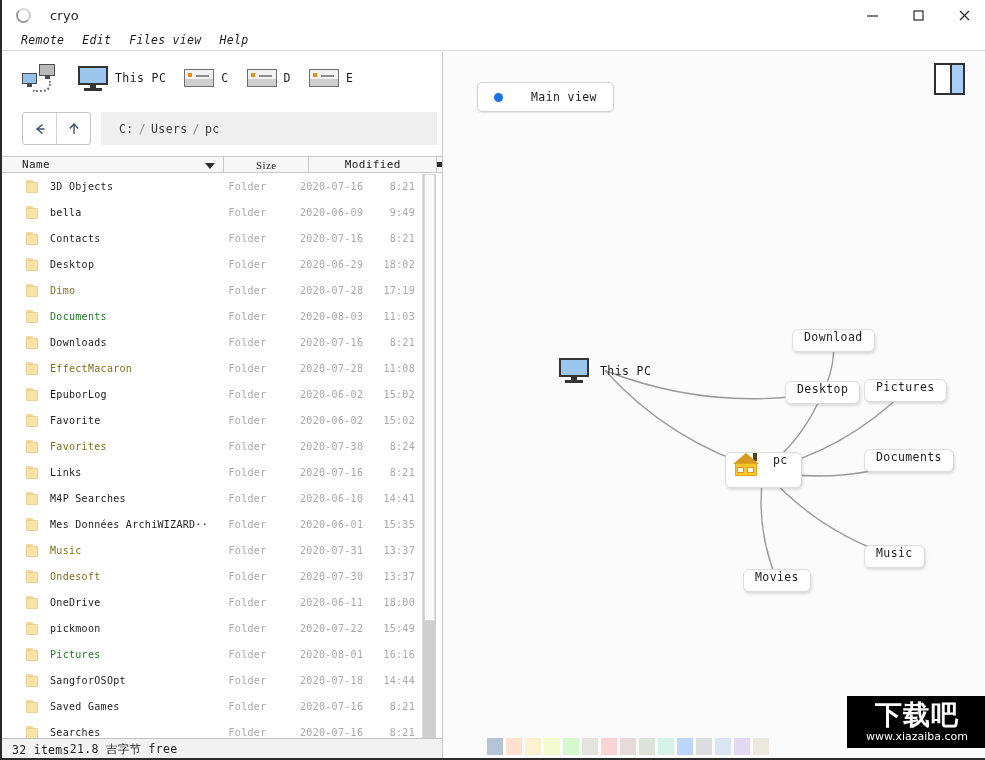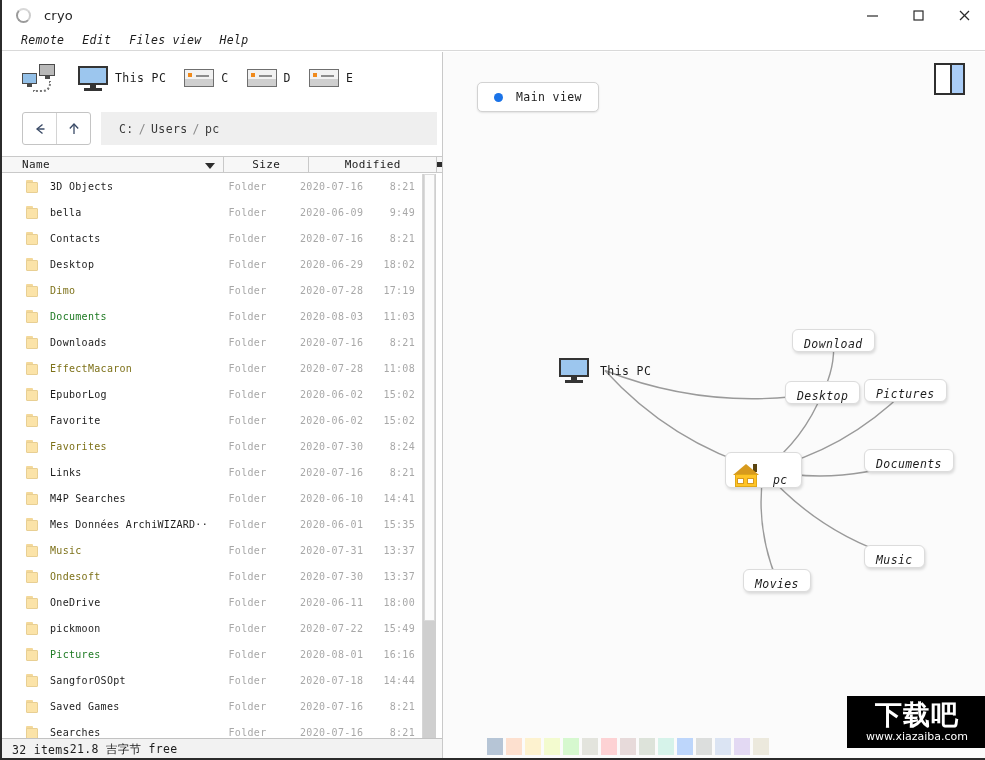--- a/index.html
+++ b/index.html
@@ -30,21 +30,21 @@
     left: 0; top: 0;
     width: 985px; height: 31px;
     background: #ffffff;
     border-bottom: 1px solid #e8e8e8;
     display: flex;
     align-items: center;
   }
   .title-left {
     display: flex;
     align-items: center;
-    gap: 13px;
+    gap: 19px;
     padding-left: 14px;
   }
   .app-logo {
     width: 15px; height: 15px;
     border: 2px solid #9a9a9a;
     border-top-color: #d8d8d8;
     border-right-color: #cdcdcd;
     border-radius: 50%;
     box-sizing: border-box;
   }
@@ -227,21 +227,21 @@
   }
   .ch {
     display: flex; align-items: center;
     border-right: 1px solid #c9c9c9;
     box-sizing: border-box;
     padding-left: 20px;
     letter-spacing: .4px;
     position: relative;
   }
   .ch-name { width: 226px; }
-  .ch-size { width: 87px; justify-content: center; padding-left: 0; }
+  .ch-size { width: 87px; justify-content: center; padding-left: 0; font-family: Liberation Serif, serif; }
   .ch-mod  { width: 130px; justify-content: center; padding-left: 0; }
   .ch-opt  { flex: 1; justify-content: center; padding-left: 0; border-right: none; }
   .sort-tri {
     position: absolute; right: 8px; top: 50%;
     margin-top: -2px;
     width: 0; height: 0;
     border-left: 5px solid transparent;
     border-right: 5px solid transparent;
     border-top: 6px solid #2d2d2d;
   }
@@ -357,21 +357,21 @@
     position: absolute;
     left: 0; top: 0;
     width: 544px; height: 708px;
   }
   .chip-mainview {
     position: absolute;
     left: 34px; top: 30px;
     height: 28px;
     display: flex;
     align-items: center;
-    gap: 13px;
+    gap: 28px;
     padding: 0 16px;
     background: #ffffff;
     border: 1px solid #d2d2d2;
     border-radius: 5px;
     box-shadow: 0 1px 2px rgba(0,0,0,.10);
     font-size: 11.5px;
     color: #1c1c1c;
     letter-spacing: .4px;
   }
   .dot-blue {
@@ -391,29 +391,28 @@
   .panel-toggle .pt-l { width: 50%; background: #ffffff; }
   .panel-toggle .pt-r { width: 50%; background: #aacdf7; border-left: 2px solid #2f2f2f; box-sizing: border-box; }
 
   .node {
     position: absolute;
     background: #ffffff;
     border: 1px solid #dcdcdc;
     border-radius: 6px;
     box-shadow: 1px 2px 3px rgba(0,0,0,.13);
     display: flex;
-    align-items: flex-end;
+    align-items: flex-start;
     font-size: 11.5px;
     color: #1c1c1c;
     letter-spacing: .4px;
     white-space: nowrap;
     padding: 0 11px;
     height: 23px;
     box-sizing: border-box;
-    font-style: italic;
   }
   .node-pc {
     height: 36px;
     padding: 0 13px 0 7px;
     gap: 14px;
   }
   .house {
     position: relative;
     width: 26px; height: 23px;
     flex: 0 0 auto;

